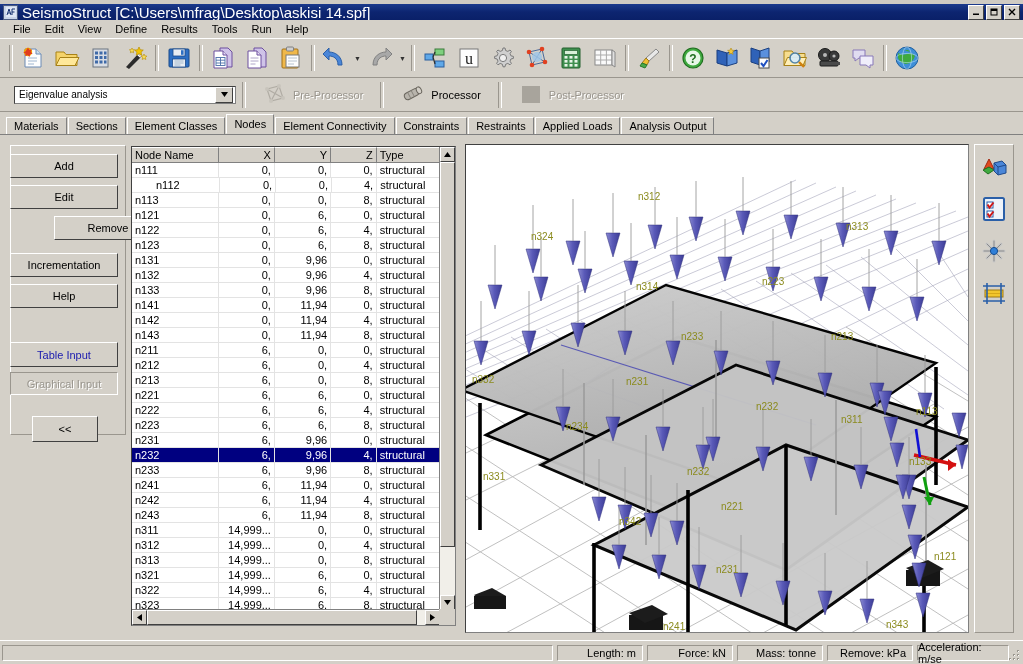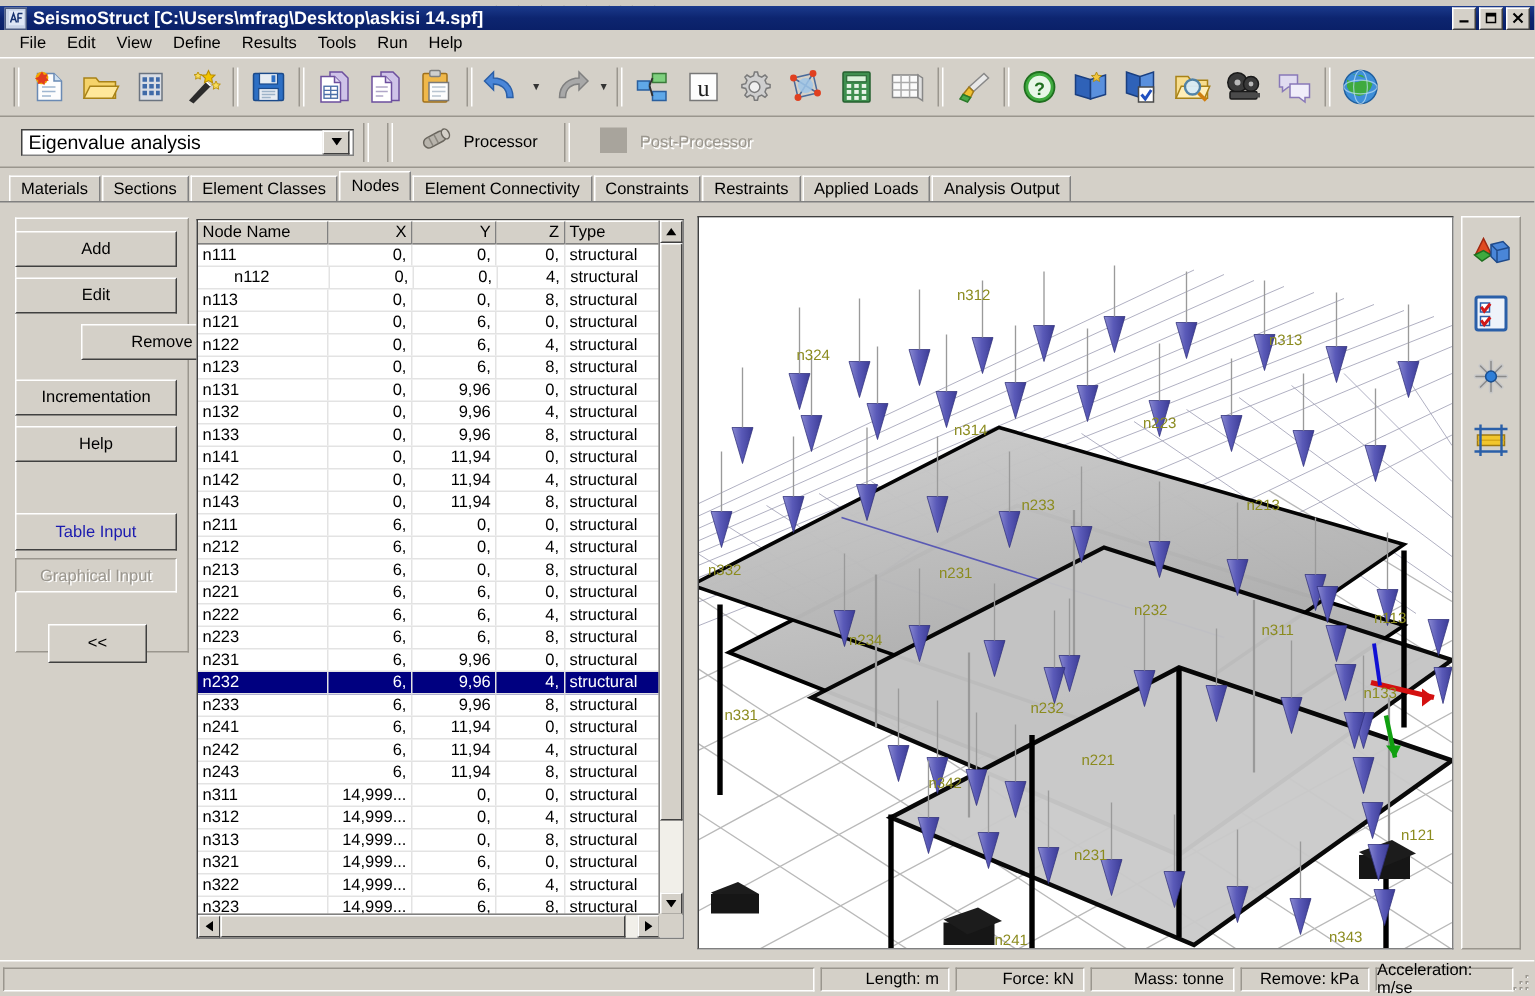--- a/index.html
+++ b/index.html
@@ -17,21 +17,21 @@
      border-bottom:1px solid #b8b4ac;overflow:hidden;}
   .bg-sliver .bits{position:absolute;top:1px;left:330px;font-size:5px;color:#9a968e;letter-spacing:6px;}
 
   
   .titlebar{position:absolute;left:0;top:4px;width:1023px;height:16px;
     background:linear-gradient(180deg,#1b3a8c 0%,#0d2570 50%,#0a2068 100%);
     display:flex;align-items:center;}
   .tb-icon{width:13px;height:13px;margin-left:3px;margin-right:4px;background:#c9d4e8;
     border:1px solid #4a5a80;display:flex;align-items:center;justify-content:center;
     font-size:8px;font-weight:bold;color:#15306f;line-height:1;}
-  .tb-title{color:#fff;font-weight:bold;font-size:12px;white-space:nowrap;}
+  .tb-title{color:#fff;font-weight:normal;font-size:15px;white-space:nowrap;}
   .tb-btns{margin-left:auto;display:flex;gap:2px;margin-right:3px;}
   .tb-btn{width:14px;height:13px;background:#d4d0c8;border-top:1px solid #fff;border-left:1px solid #fff;
     border-right:1px solid #404040;border-bottom:1px solid #404040;
     display:flex;align-items:center;justify-content:center;font-size:9px;line-height:1;color:#000;font-weight:bold;}
 
   
   .menubar{position:absolute;left:0;top:20px;width:1023px;height:18px;background:#d4d0c8;
     display:flex;align-items:center;padding-left:6px;box-sizing:border-box;}
   .menu-item{padding:2px 7px;font-size:11px;color:#000;}
 
@@ -43,21 +43,21 @@
     border:1px solid transparent;box-sizing:border-box;position:relative;}
   .tsep{width:2px;height:26px;border-left:1px solid #9a968e;border-right:1px solid #fff;margin:0 3px;}
   .tarrow{width:11px;height:34px;display:flex;align-items:center;justify-content:center;font-size:7px;color:#333;}
 
   
   .analysisbar{position:absolute;left:0;top:78px;width:1023px;height:34px;background:#d4d0c8;
     border-bottom:1px solid #9a968e;display:flex;align-items:center;box-sizing:border-box;}
   .combo{margin-left:14px;width:222px;height:18px;background:#fff;
     border:1px solid #808080;border-top-color:#404040;border-left-color:#404040;
     display:flex;align-items:center;box-sizing:border-box;position:relative;}
-  .combo-text{padding-left:4px;font-size:13px;flex:1;white-space:nowrap;overflow:hidden;}
+  .combo-text{padding-left:4px;font-size:10px;flex:1;white-space:nowrap;overflow:hidden;}
   .combo-arrow{width:16px;height:14px;margin-right:2px;background:#d4d0c8;
     border-top:1px solid #fff;border-left:1px solid #fff;border-right:1px solid #404040;border-bottom:1px solid #404040;
     display:flex;align-items:center;justify-content:center;font-size:6px;}
   .procsep{width:2px;height:26px;border-left:1px solid #9a968e;border-right:1px solid #fff;margin:0 6px;}
   .procbtn{display:flex;align-items:center;gap:6px;height:28px;padding:0 10px;box-sizing:border-box;
     border:1px solid transparent;}
   .procbtn .lbl{font-size:11px;}
   .procbtn.disabled .lbl{color:#9a968e;text-shadow:1px 1px 0 #fff;}
   .procbtn.active .lbl{color:#000;}
 
@@ -421,20 +421,35 @@
       <div class="combo-text">Eigenvalue analysis</div>
       <div class="combo-arrow">
         <svg width="7" height="5" viewBox="0 0 7 5">
             <path d="M0 0 L7 0 L3.5 5 z" fill="#000"></path>
           </svg>
       </div>
     </div>
 
     <div class="procsep"></div>
 
+    <div class="procbtn disabled">
+      <span>
+        <svg width="24" height="24" viewBox="0 0 24 24">
+          <path d="M4 7 L16 4 L20 16 L8 19 z" fill="none" stroke="#b0aca4" stroke-width="1.2"></path>
+          <path d="M4 7 L20 16 M16 4 L8 19" stroke="#b0aca4" stroke-width="1.2"></path>
+          <g fill="#c8c4bc">
+              <circle cx="4" cy="7" r="2"></circle>
+              <circle cx="16" cy="4" r="2"></circle>
+              <circle cx="20" cy="16" r="2"></circle>
+              <circle cx="8" cy="19" r="2"></circle>
+            </g>
+        </svg>
+      </span>
+      <span class="lbl">Pre-Processor</span>
+    </div>
 
     <div class="procsep"></div>
 
     <div class="procbtn active">
       <span>
         <svg width="24" height="24" viewBox="0 0 24 24">
           <g transform="rotate(-28 12 12)">
             <rect x="3" y="8" width="16" height="7" rx="3.5" fill="#b8b4ac" stroke="#6a665e" stroke-width="1"></rect>
             <ellipse cx="19" cy="11.5" rx="2.4" ry="3.5" fill="#d4d0c8" stroke="#6a665e" stroke-width="1"></ellipse>
             <path d="M8 8.3 v6.4 M12 8.3 v6.4" stroke="#8a867e" stroke-width="1"></path>
@@ -1077,21 +1092,21 @@
           <path d="M7 4 v21 M21 4 v21" stroke="#2a5fa8" stroke-width="1.6"></path>
         </svg>
       </div>
     </div>
   </div>
 
   <div class="statusbar">
     <div class="spanel" style="flex:1;min-width:0;margin-left:2px;"></div>
     <div class="spanel" style="width:86px;">Length: m</div>
     <div class="spanel" style="width:86px;">Force: kN</div>
-    <div class="spanel" style="width:96px;">Mass: tonne</div>
+    <div class="spanel" style="width:86px;">Mass: tonne</div>
     <div class="spanel" style="width:86px;">Remove: kPa</div>
     <div class="spanel" style="width:92px;margin-right:14px;">Acceleration: m/se</div>
     <div class="sgrip">
       <svg width="14" height="14" viewBox="0 0 14 14">
         <g fill="#9a968e">
             <rect x="10" y="2" width="2" height="2"></rect>
             <rect x="10" y="6" width="2" height="2"></rect>
             <rect x="6" y="6" width="2" height="2"></rect>
         <rect x="10" y="10" width="2" height="2"></rect>
             <rect x="6" y="10" width="2" height="2"></rect>

